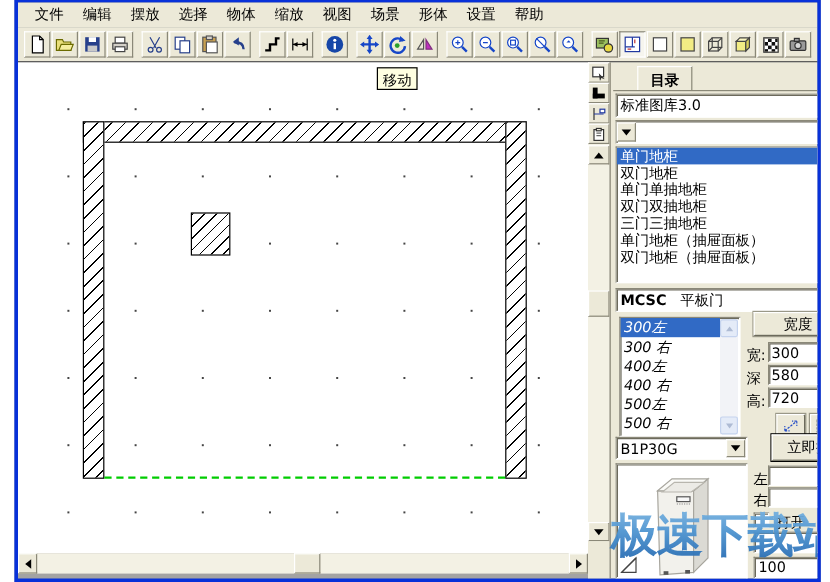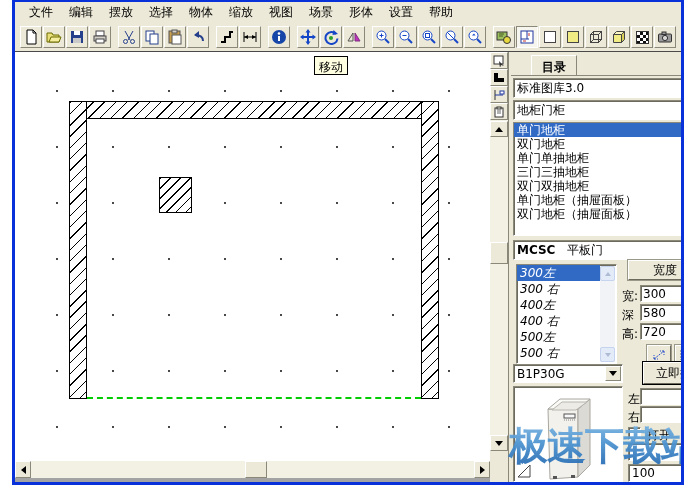--- a/index.html
+++ b/index.html
@@ -392,33 +392,32 @@
     <div class="tab-base"></div>
 
     <div class="combo" style="left:4px;top:26px;width:188px;">
       <span class="txt">标准图库3.0</span>
       <span class="drop">
           <span class="tri tri-down"></span>
         </span>
     </div>
 
     <div class="combo" style="left:4px;top:48px;width:188px;">
-      <span class="txt">地柜门柜</span>
       <span class="drop">
           <span class="tri tri-down"></span>
         </span>
     </div>
 
     <div class="listbox" style="left:4px;top:70px;width:188px;height:114px;">
       <div style="margin-right:17px;">
         <div class="lb-row sel">单门地柜</div>
         <div class="lb-row">双门地柜</div>
         <div class="lb-row">单门单抽地柜</div>
+        <div class="lb-row">双门双抽地柜</div>
         <div class="lb-row">三门三抽地柜</div>
-        <div class="lb-row">双门双抽地柜</div>
         <div class="lb-row">单门地柜（抽屉面板）</div>
         <div class="lb-row">双门地柜（抽屉面板）</div>
       </div>
       <div class="xp-scroll">
         <div class="xp-btn" style="top:0;">
             <span class="tri xp-tri-up"></span>
           </div>
         <div class="xp-thumb" style="top:17px;height:44px;">
             <span class="xp-grip"></span>
           </div>

